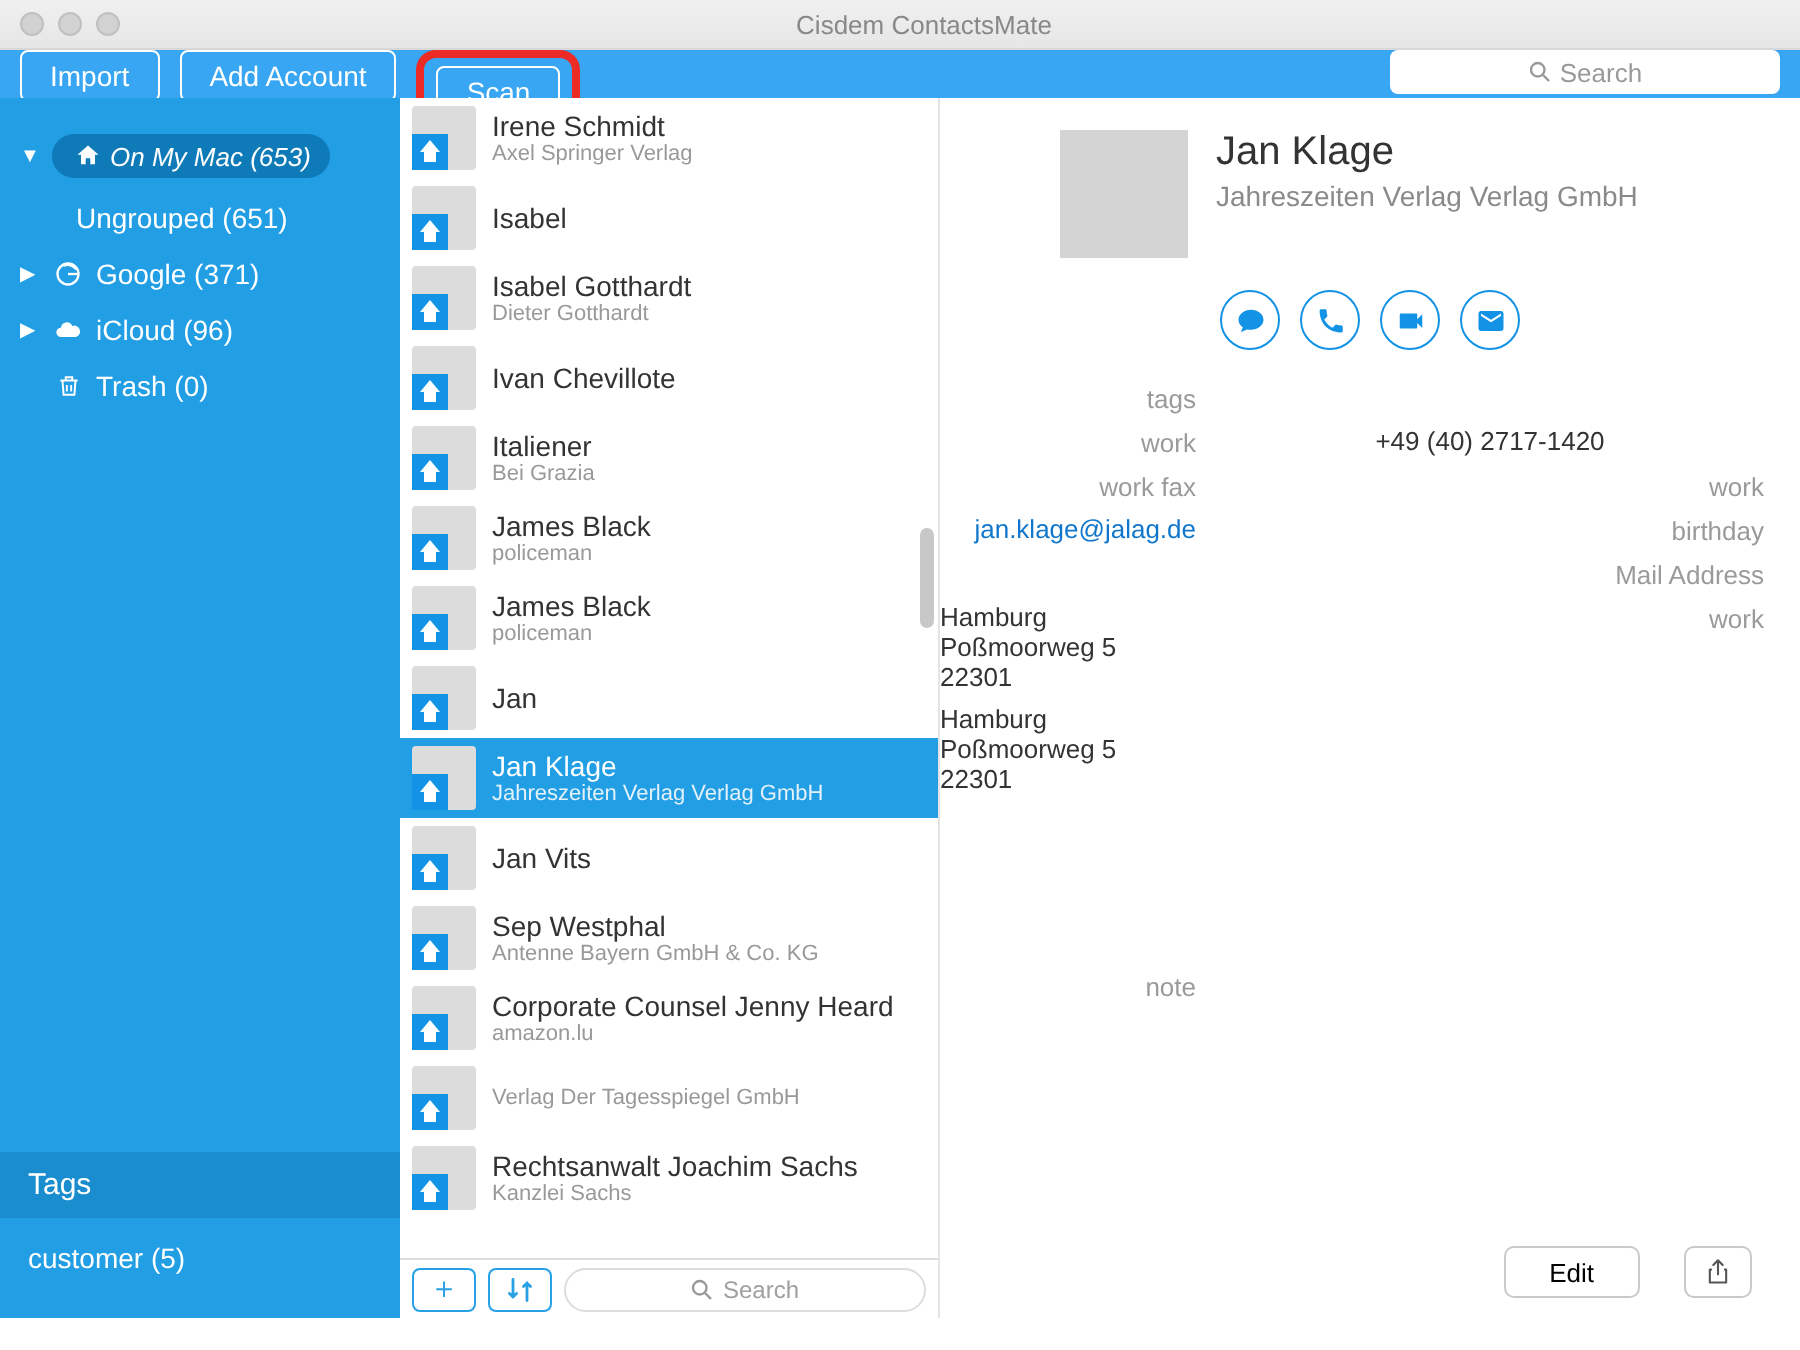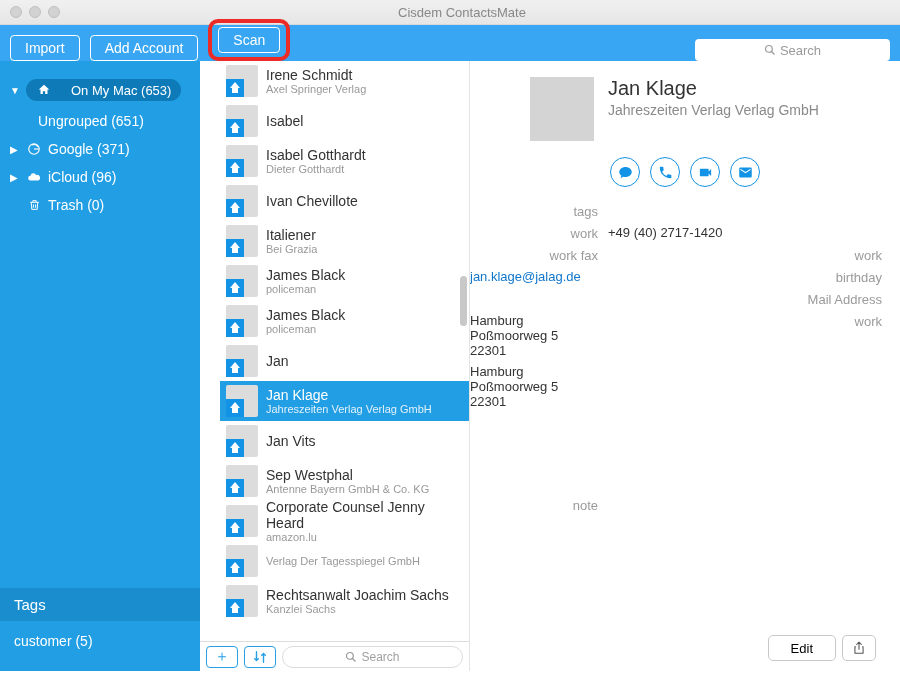--- a/index.html
+++ b/index.html
@@ -6,41 +6,41 @@
 
 body { width: 900px; height: 675px; overflow: hidden; background: #fff; }
 
 
 .titlebar { height: 25px; background: linear-gradient(#f0f0f0,#e6e6e6); display:flex; align-items:center; position:relative; border-bottom:1px solid #d8d8d8; }
 .traffic { display:flex; gap:7px; padding-left:10px; }
 .traffic span { width:12px; height:12px; border-radius:50%; background:#d2d2d2; border:1px solid #c0c0c0; }
 .titlebar .title { position:absolute; left:0; right:0; text-align:center; font-size:13px; color:#888;margin-left:24px; }
 
 
-.toolbar { height:36px; background:#38a6f2; display:flex; align-items:flex-end; padding:0 10px; gap:10px; }
+.toolbar { height:24px; background:#38a6f2; display:flex; align-items:flex-start; padding:0 10px; gap:10px; }
 .tbtn { background:transparent; border:1.5px solid #fff; color:#fff; border-radius:4px; padding:4px 14px; font-size:14px; cursor:pointer; }
 .scan-highlight { position:relative; border:4px solid #ec2b26; border-radius:10px; padding:4px 6px; }
 .spacer { flex:1; }
 .searchbar { width:195px; height:22px; background:#fff; border-radius:4px; display:flex; align-items:center; justify-content:center; color:#9a9a9a; font-size:13px; gap:4px; }
 
 
 .main { display:flex; height:610px; }
 .sidebar { width:200px; background:#219ee4; color:#fff; display:flex; flex-direction:column; font-size:14px; }
 .sb-top { flex:1; padding-top:12px; overflow:hidden; }
 .sb-row { display:flex; align-items:center; padding:6px 10px; gap:6px; cursor:pointer; }
 .sb-indent { padding-left:38px; }
 .sb-arrow { width:10px; font-size:10px; display:inline-block; }
-.account-pill { background:#0e7ab8; border-radius:12px; padding:3px 10px; display:inline-flex; align-items:center; gap:19px; font-size:13px; }
+.account-pill { background:#0e7ab8; border-radius:12px; padding:3px 10px; display:inline-flex; align-items:center; gap:3px; font-size:13px;font-style:italic; }
 .sb-tags-header { background:#1a8dce; padding:8px 14px; font-size:15px; font-weight:500; }
 .sb-tags { padding:6px 0 16px 0; }
 .sb-icon { width:16px; height:16px; display:inline-flex; align-items:center; justify-content:center; }
 
 
 .contactlist { width:270px; border-right:1px solid #e4e4e4; display:flex; flex-direction:column; background:#fff; position:relative; }
-.cl-scroll { flex:1; overflow:hidden;padding-left:20px; }
+.cl-scroll { flex:1; overflow:hidden; }
 .cl-row { display:flex; align-items:center; gap:8px; padding:4px 8px 4px 6px; border-bottom:0; height:40px; cursor:pointer; }
 .cl-row.selected { background:#219ee4; color:#fff; }
 .cl-avatar { width:32px; height:32px; position:relative; flex-shrink:0; background:#dcdcdc; border-radius:2px; }
 .cl-avatar .house { position:absolute; bottom:0; left:0; width:18px; height:18px; background:#1393e5; display:flex; align-items:center; justify-content:center; }
 .cl-avatar .house::before { content:""; width:0; height:0; border-left:5px solid transparent; border-right:5px solid transparent; border-bottom:6px solid #fff; position:absolute; top:3px; }
 .cl-avatar .house::after { content:""; width:6px; height:5px; background:#fff; position:absolute; bottom:4px; }
 .cl-text .name { font-size:14px; color:#333; line-height:1.15; }
 .cl-row.selected .name { color:#fff; }
 .cl-text .sub { font-size:11px; color:#999; line-height:1.15; }
 .cl-row.selected .sub { color:#e2f1fb; }
@@ -56,21 +56,21 @@
 .d-name { font-size:20px; color:#333; }
 .d-org { font-size:14px; color:#8a8a8a; margin-top:2px; }
 .d-actions { display:flex; gap:10px; padding:6px 0 12px 140px; }
 .act { width:30px; height:30px; border-radius:50%; border:1px solid #1393e5; display:flex; align-items:center; justify-content:center; color:#1393e5; cursor:pointer; background:#fff; }
 .act svg { width:15px; height:15px; fill:#1393e5; }
 .d-grid { display:grid; grid-template-columns: 128px 1fr; gap:6px 10px; font-size:13px; padding-top:4px; }
 .d-label { text-align:right; color:#9a9a9a; padding-top:1px; }
 .d-value { color:#333; }
 .d-value.link { color:#1177cc; }
 .d-note { margin-top:84px; }
-.d-footer { margin-top:auto; display:flex; justify-content:flex-end; gap:6px; padding:10px 6px 10px 0; }
+.d-footer { margin-top:auto; display:flex; justify-content:flex-end; gap:22px; padding:10px 6px 10px 0; }
 .d-editbtn { border:1px solid #c9c9c9; background:#fff; border-radius:5px; padding:4px 22px; font-size:13px; cursor:pointer; }
 .d-sharebtn { border:1px solid #c9c9c9; background:#fff; border-radius:5px; width:34px; height:26px; display:flex; align-items:center; justify-content:center; cursor:pointer; }
 
 .mag { width:12px; height:12px; }
 .mag path, .mag circle { stroke:#999; stroke-width:1.6; fill:none; }
 </style>
 </head>
 <body>
 
 <div class="titlebar">
@@ -324,24 +324,24 @@
       <div class="act">
           <svg viewBox="0 0 24 24">
             <path d="M20 4H4c-1.1 0-2 .9-2 2v12c0 1.1.9 2 2 2h16c1.1 0 2-.9 2-2V6c0-1.1-.9-2-2-2zm0 4l-8 5-8-5V6l8 5 8-5v2z"></path>
           </svg>
         </div>
     </div>
     <div class="d-grid" id="d-grid">
         <div class="d-label">tags</div>
         <div class="d-value" style="white-space: pre-line;"></div>
         <div class="d-label">work</div>
-        <div class="d-value" style="white-space: pre-line;">+49 (40) 2717-1420</div>
+        <div class="d-value" style="white-space: pre-line; text-align: center;">+49 (40) 2717-1420</div>
         <div class="d-label">work fax</div>
         <div class="d-label">work</div>
-        <div class="d-value link" style="white-space: pre-line;">jan.klage@jalag.de</div>
+        <div class="d-value link" style="white-space: pre-line; text-align: right;">jan.klage@jalag.de</div>
         <div class="d-label">birthday</div>
         <div class="d-value" style="white-space: pre-line;"></div>
         <div class="d-label">Mail Address</div>
         <div class="d-value" style="white-space: pre-line;">Hamburg
 Poßmoorweg 5
 22301</div>
         <div class="d-label">work</div>
         <div class="d-value" style="white-space: pre-line;">Hamburg
 Poßmoorweg 5
 22301</div>

